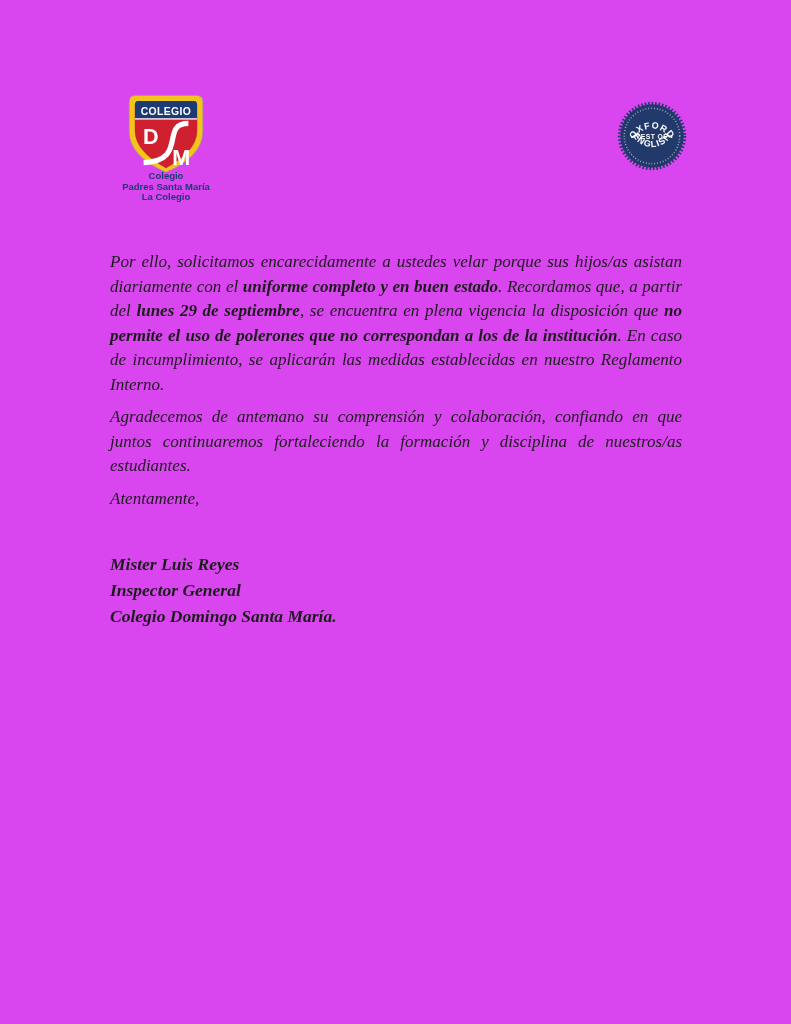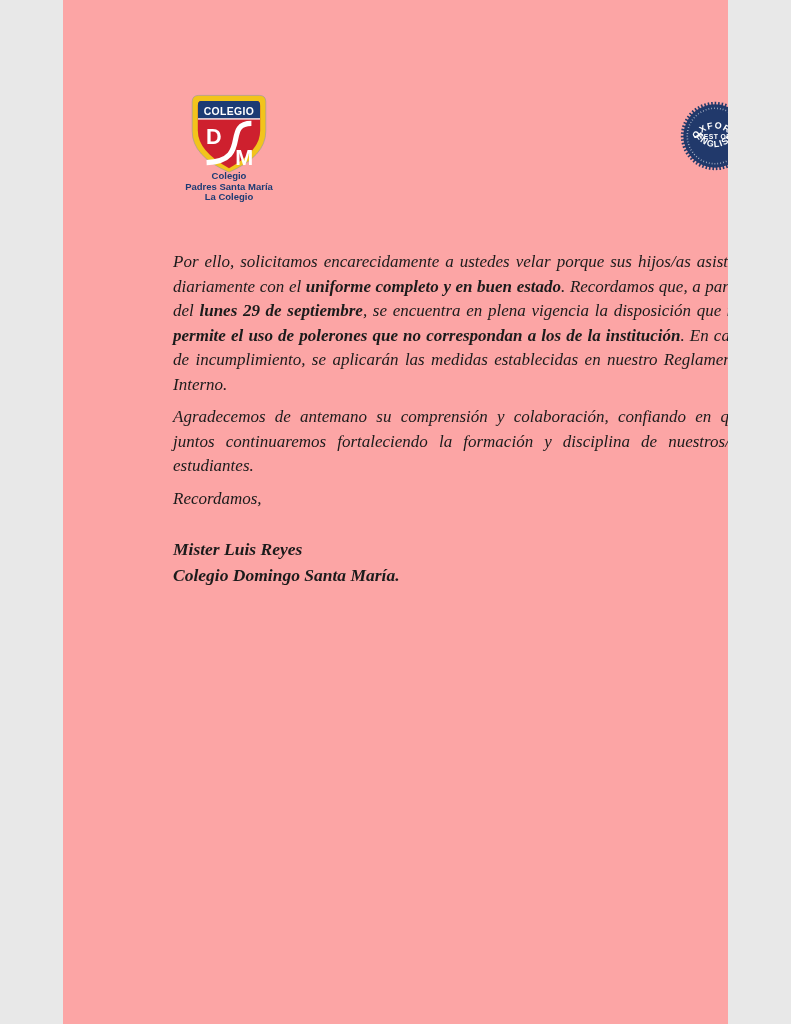--- a/index.html
+++ b/index.html
@@ -1,19 +1,19 @@
 <!DOCTYPE html>
 <html><head>
 <meta charset="utf-8">
 <style>
   html,body{margin:0;padding:0;background:#e8e8e8;}
   .page{
     position:relative;
-    width:665px;height:1024px;
-    background:#fca5a5;
+    width:791px;height:1024px;
+    background:#d946ef;
     margin:0 auto;
     overflow:hidden;
     font-family:"Liberation Serif", serif;
   }
   
   .crest{position:absolute;left:126px;top:93px;width:80px;height:80px;}
   .crest svg{display:block;width:100%;height:100%;}
   .crest-caption{
     position:absolute;left:96px;top:171px;width:140px;
     text-align:center;
@@ -27,21 +27,21 @@
   .crest-svg text{font-family:"Liberation Sans", sans-serif;font-weight:bold;}
   
   .letter-body{
     position:absolute;left:110px;top:250px;width:572px;
     font-style:italic;font-size:17px;line-height:24.5px;
     color:#1b1b1b;text-align:justify;
   }
   .letter-body p{margin:0 0 8px 0;}
   .letter-body .b{font-weight:bold;}
   .signature{
-    margin-top:25px;
+    margin-top:40px;
     font-weight:bold;font-size:17.5px;line-height:26px;
     text-align:left;
   }
 </style>
 </head>
 <body>
 
 <div class="page">
 
   <div class="crest">
@@ -90,21 +90,22 @@
       <text font-size="12.5" fill="#ffffff" letter-spacing="1.4">
         <textPath href="#arcBot" startOffset="50%" text-anchor="middle">ENGLISH</textPath>
       </text>
     </svg>
   </div>
 
   <main class="letter-body">
     <div id="paras">
         <p><span>Por ello, solicitamos encarecidamente a ustedes velar porque sus hijos/as asistan diariamente con el </span><span class="b">uniforme completo y en buen estado</span><span>. Recordamos que, a partir del </span><span class="b">lunes 29 de septiembre</span><span>, se encuentra en plena vigencia la disposición que </span><span class="b">no permite el uso de polerones que no correspondan a los de la institución</span><span>. En caso de incumplimiento, se aplicarán las medidas establecidas en nuestro Reglamento Interno.</span></p>
         <p><span>Agradecemos de antemano su comprensión y colaboración, confiando en que juntos continuaremos fortaleciendo la formación y disciplina de nuestros/as estudiantes.</span></p>
-        <p><span>Recordamos,</span></p>
+        <p><span>Atentamente,</span></p>
       </div>
     <div class="signature">
       <div>Mister Luis Reyes</div>
+      <div>Inspector General</div>
       <div>Colegio Domingo Santa María.</div>
     </div>
   </main>
 
 </div>
 
 </body></html>

